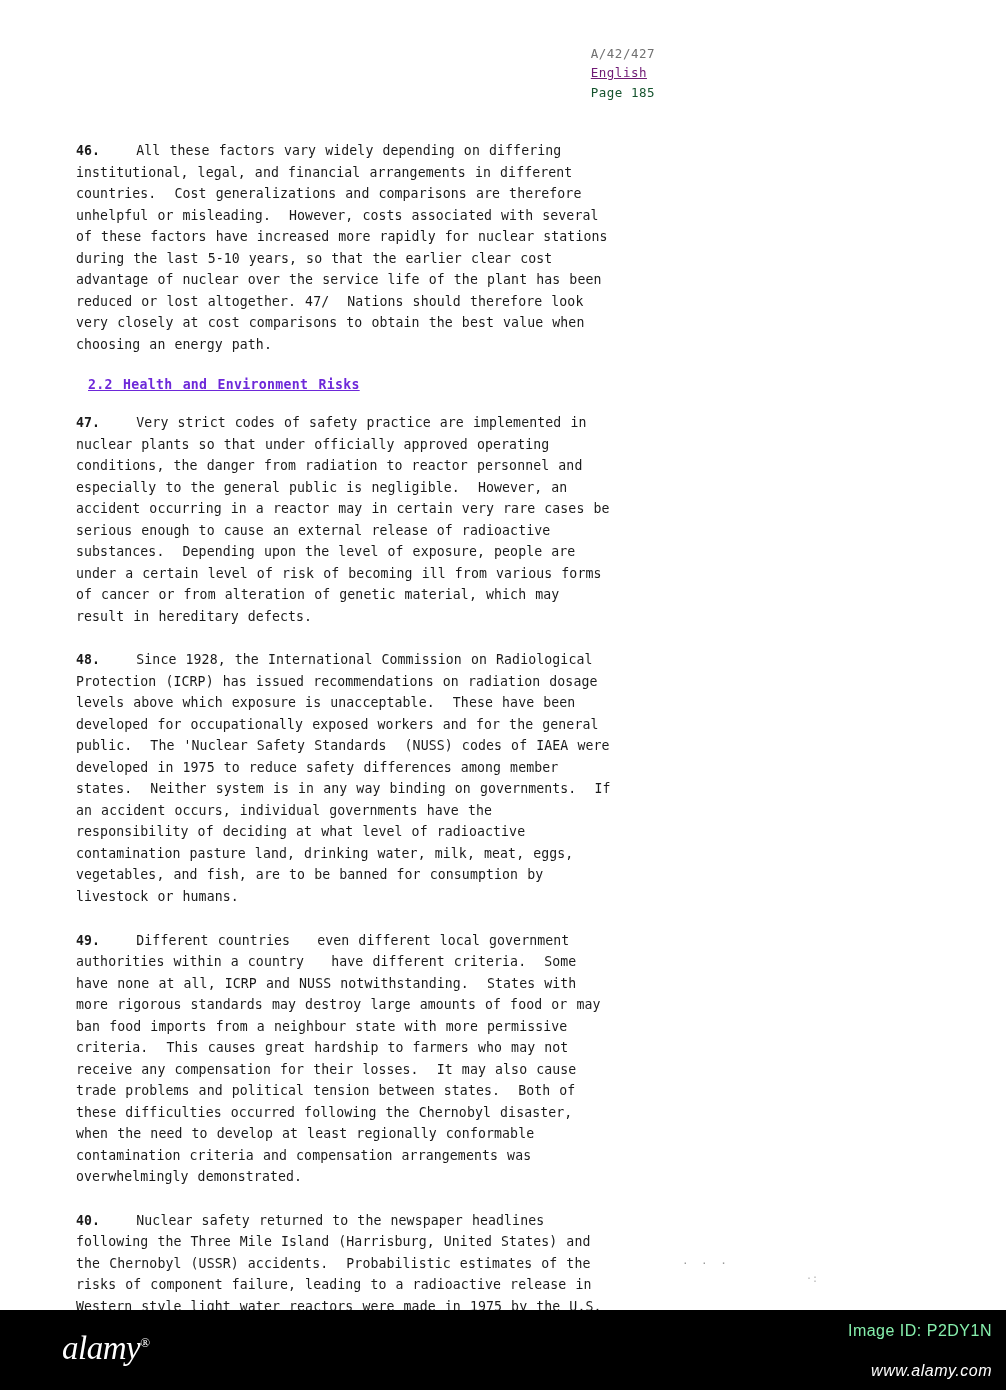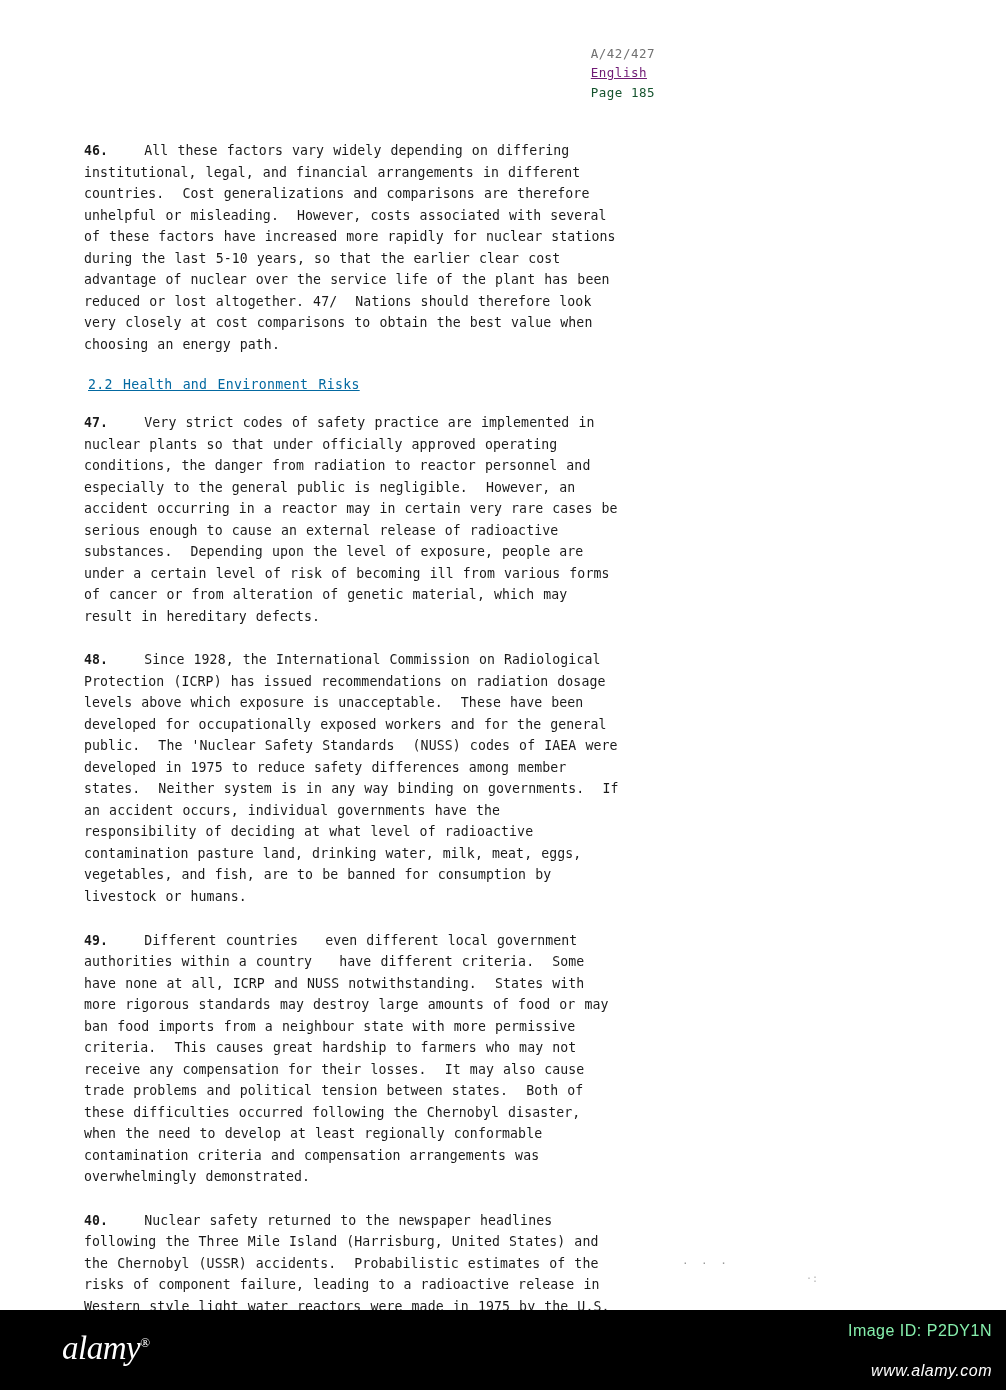--- a/index.html
+++ b/index.html
@@ -31,42 +31,42 @@
     line-height: 1.55;
     color: #8d8d8d;
     letter-spacing: 0.5px;
   }
   .header-line1 { color: #707070; }
   .header-line2 { color: #701a75; text-decoration: underline; }
   .header-line3 { color: #14532d; }
 
   .body-col {
     position: absolute;
-    left: 84px;
+    left: 76px;
     top: 140px;
     width: 760px;
   }
   p.para {
     margin: 0 0 22px 0;
     font-size: 13.2px;
     line-height: 1.63;
     color: #1a1a1a;
     letter-spacing: 0.1px;
     text-align: left;
     white-space: pre-wrap;
     word-spacing: 1px;
   }
   p.para .num {
     font-weight: bold;
   }
   h2.section {
-    margin: 0 0 20px 4px;
+    margin: 0 0 20px 12px;
     font-size: 13.2px;
-    font-weight: normal;
-    color: #0369a1;
+    font-weight: bold;
+    color: #6d28d9;
     text-decoration: underline;
     letter-spacing: 0.3px;
     word-spacing: 2px;
   }
 
   
   .fade1 { color: #2a2a2a; }
   .fade3 { color: #4a4a4a; }
   .fade4 { color: #555555; }
 

